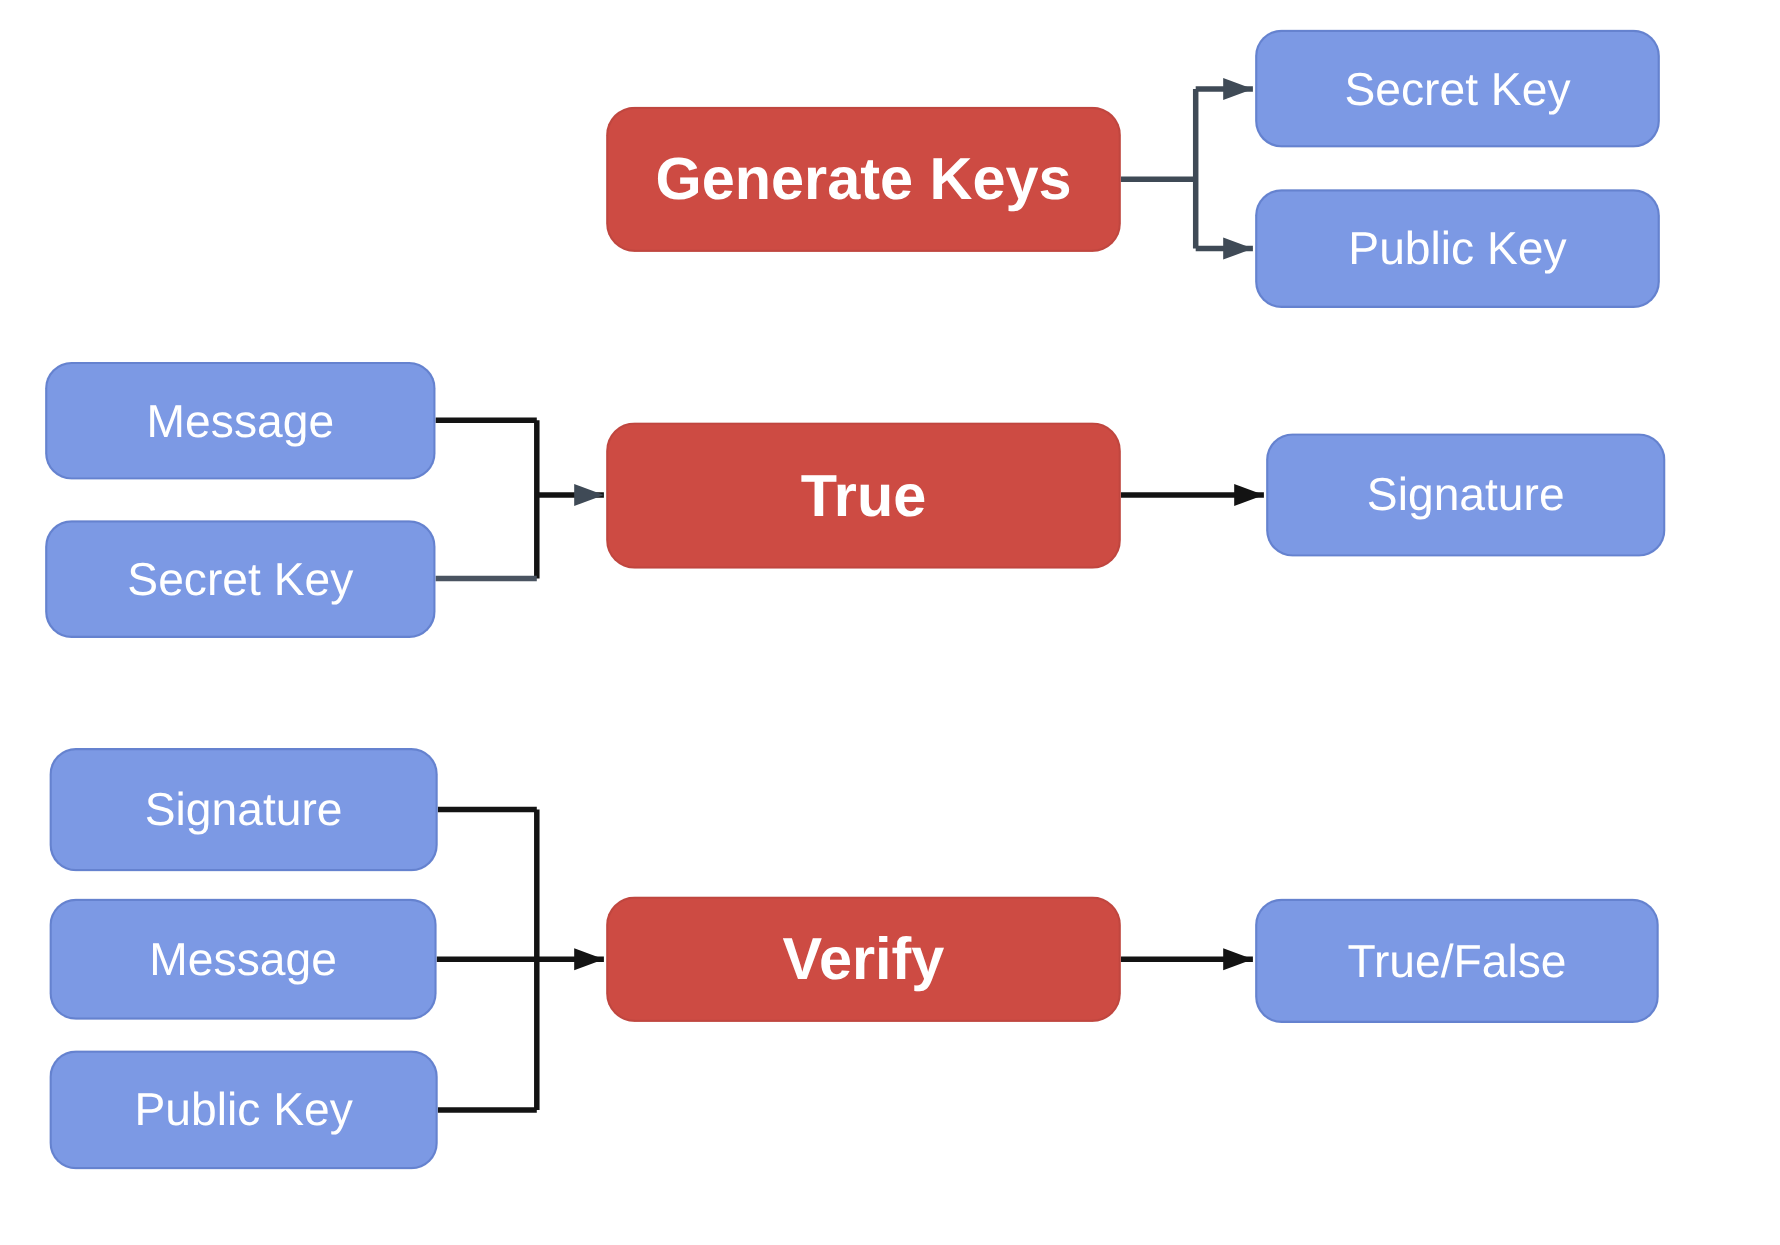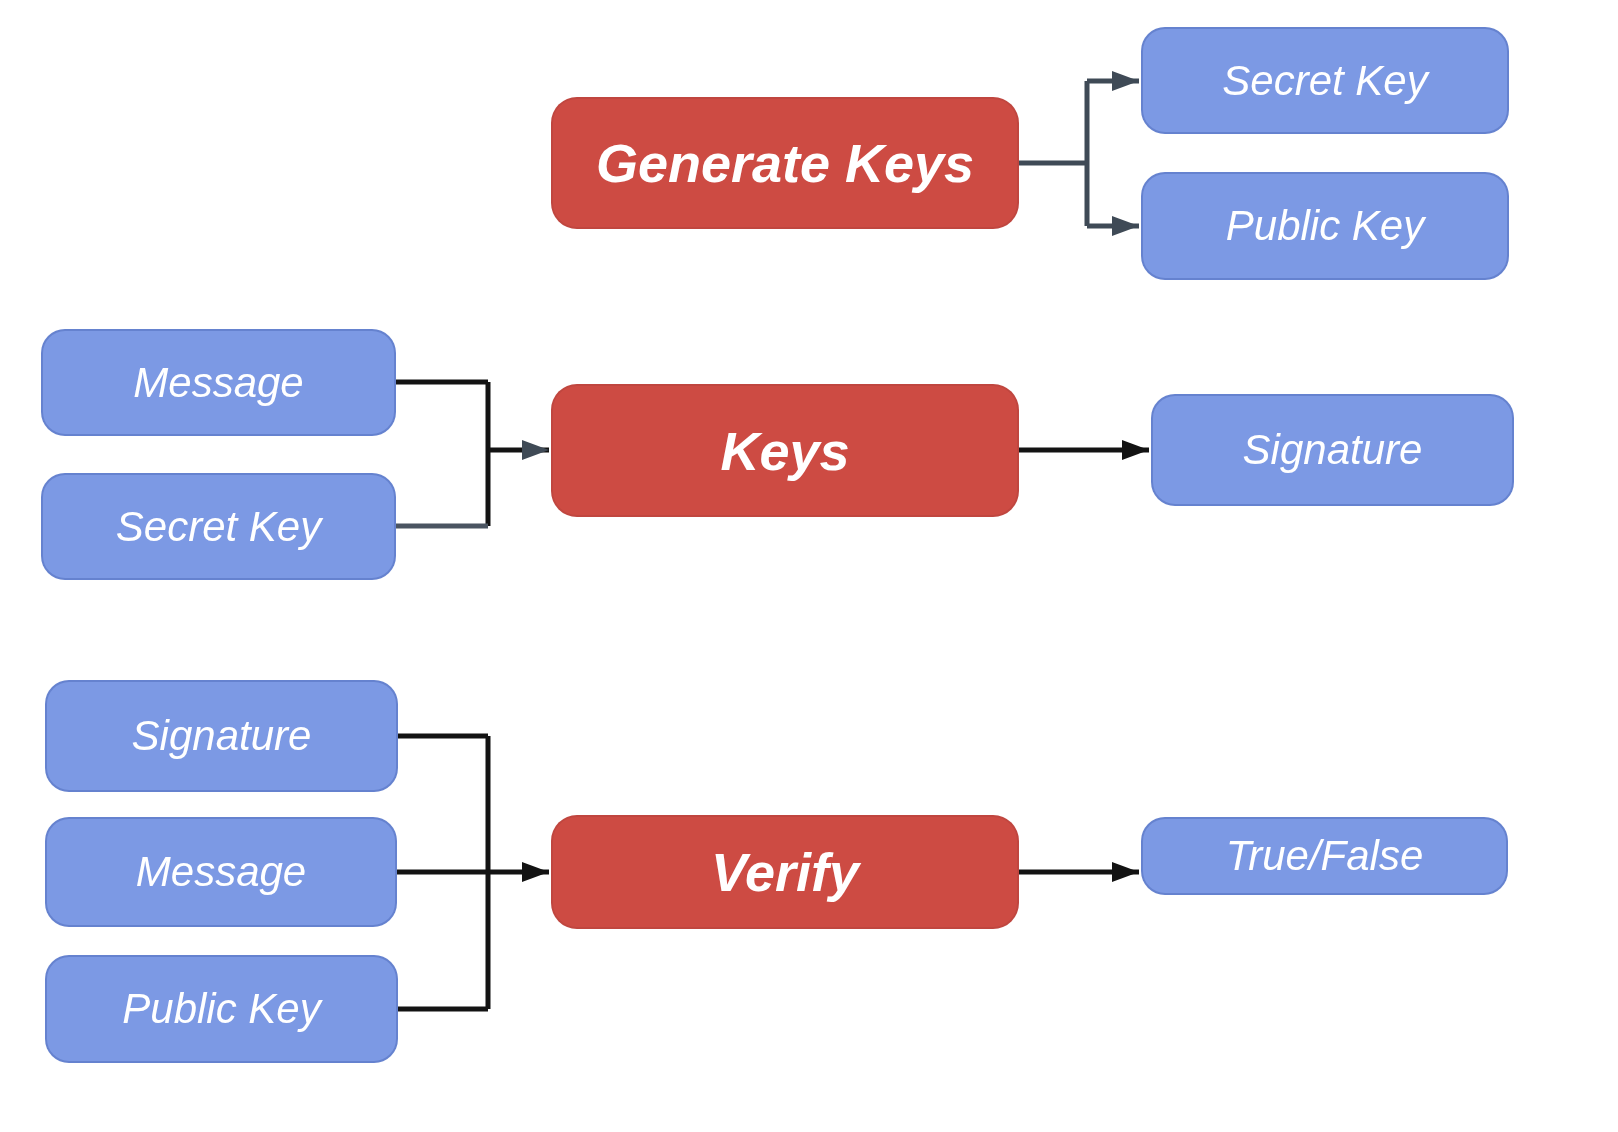--- a/index.html
+++ b/index.html
@@ -18,21 +18,20 @@
     font-family:"Liberation Sans", sans-serif;
     overflow:hidden;
   }
   .node{
     position:absolute;
     display:flex;align-items:center;justify-content:center;
     color:var(--text-color);
     box-sizing:border-box;
     text-align:center;
     white-space:nowrap;
-    font-style:italic;
   }
   .node.process{
     background:var(--process-fill);
     border-radius:26px;
     font-size:54px;font-weight:bold;
     border:2px solid rgba(0,0,0,0.06);
   }
   .node.data{
     background:var(--data-fill);
     border-radius:24px;
@@ -57,21 +56,21 @@
 
   #n-message2  {left:41px;  top:329px; width:355px; height:107px;}
   #n-secret2   {left:41px;  top:473px; width:355px; height:107px;}
   #n-sign      {left:551px; top:384px; width:468px; height:133px;}
   #n-signature2{left:1151px;top:394px; width:363px; height:112px;}
 
   #n-signature3{left:45px;  top:680px; width:353px; height:112px;}
   #n-message3  {left:45px;  top:817px; width:352px; height:110px;}
   #n-public3   {left:45px;  top:955px; width:353px; height:108px;}
   #n-verify    {left:551px; top:815px; width:468px; height:114px;}
-  #n-truefalse {left:1141px;top:817px; width:367px; height:78px;justify-content:center;}
+  #n-truefalse {left:1141px;top:817px; width:367px; height:113px;justify-content:center;}
 </style>
 </head>
 <body>
 
 <div id="canvas">
 
   <svg id="connectors" viewBox="0 0 1618 1132" xmlns="http://www.w3.org/2000/svg">
     <defs>
       <marker id="arrow-dark" markerUnits="userSpaceOnUse" markerWidth="28" markerHeight="22" viewBox="0 0 28 22" refX="27" refY="11" orient="auto">
         <path class="head-dark" d="M0,1 L27,11 L0,21 Z"></path>
@@ -109,21 +108,21 @@
     <span>Public Key</span>
   </div>
 
   <div id="n-message2" class="node data">
     <span>Message</span>
   </div>
   <div id="n-secret2" class="node data">
     <span>Secret Key</span>
   </div>
   <div id="n-sign" class="node process">
-    <span>Keys</span>
+    <span>True</span>
   </div>
   <div id="n-signature2" class="node data">
     <span>Signature</span>
   </div>
 
   <div id="n-signature3" class="node data">
     <span>Signature</span>
   </div>
   <div id="n-message3" class="node data">
     <span>Message</span>

